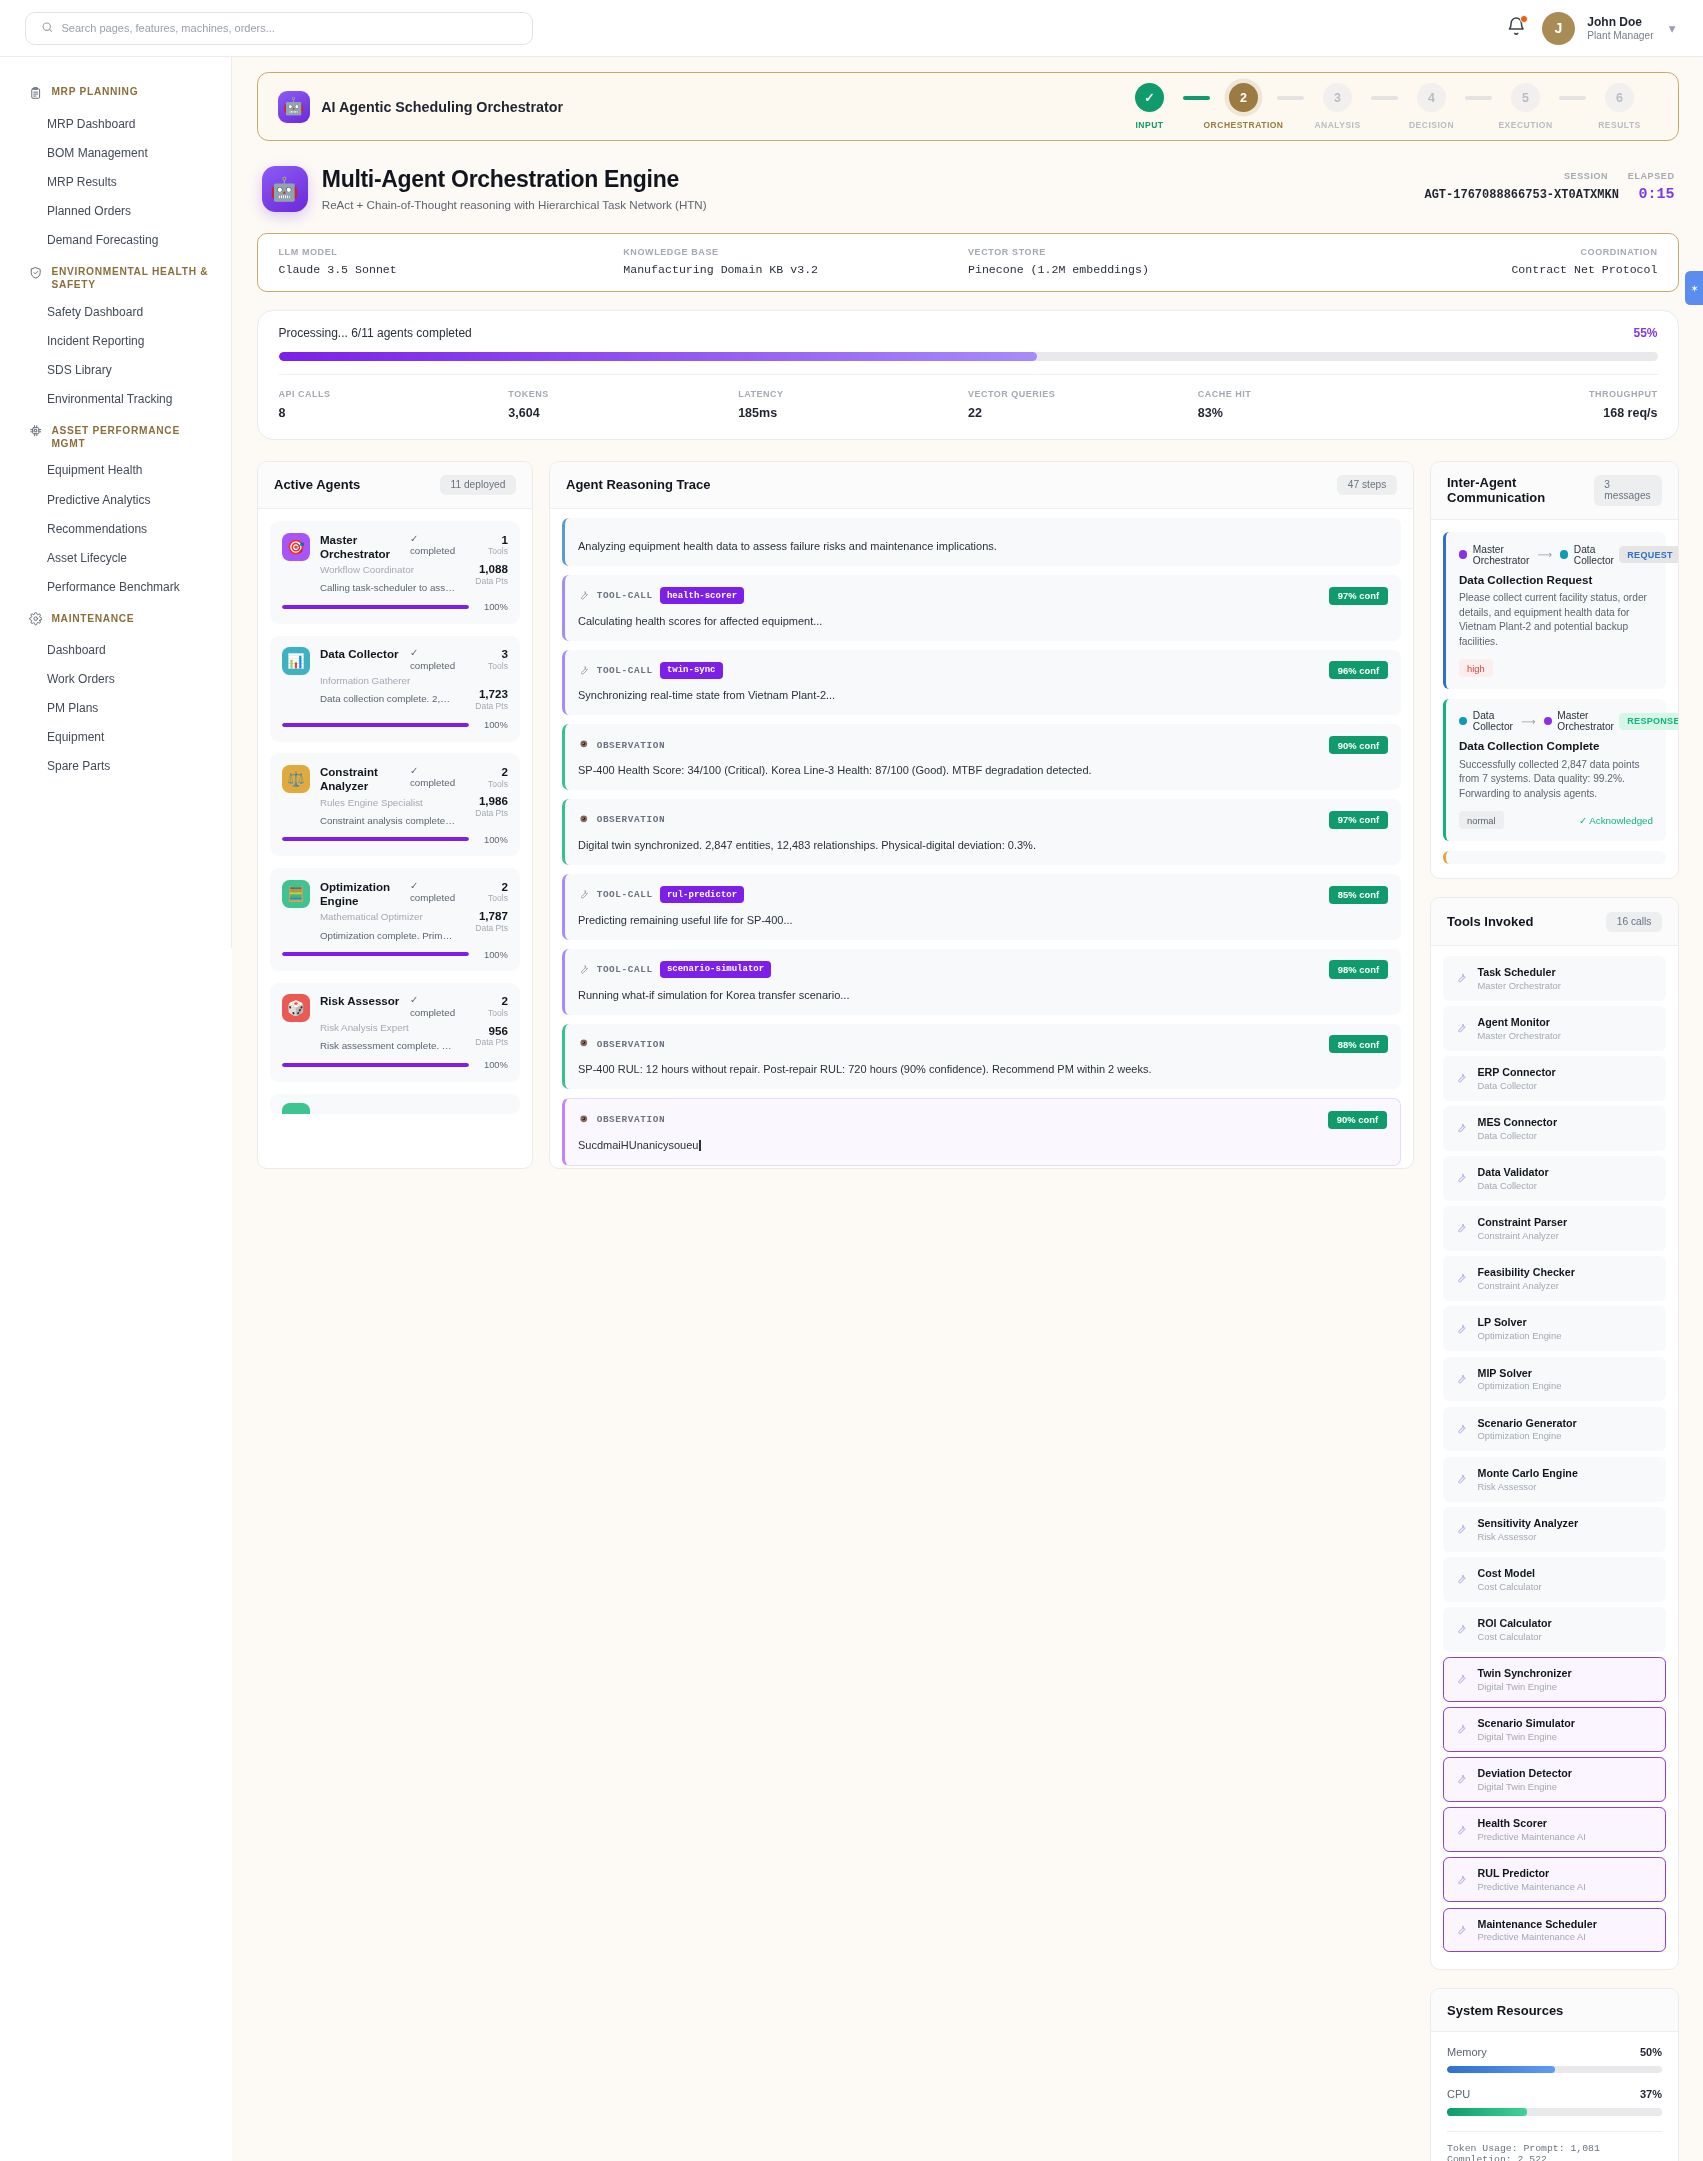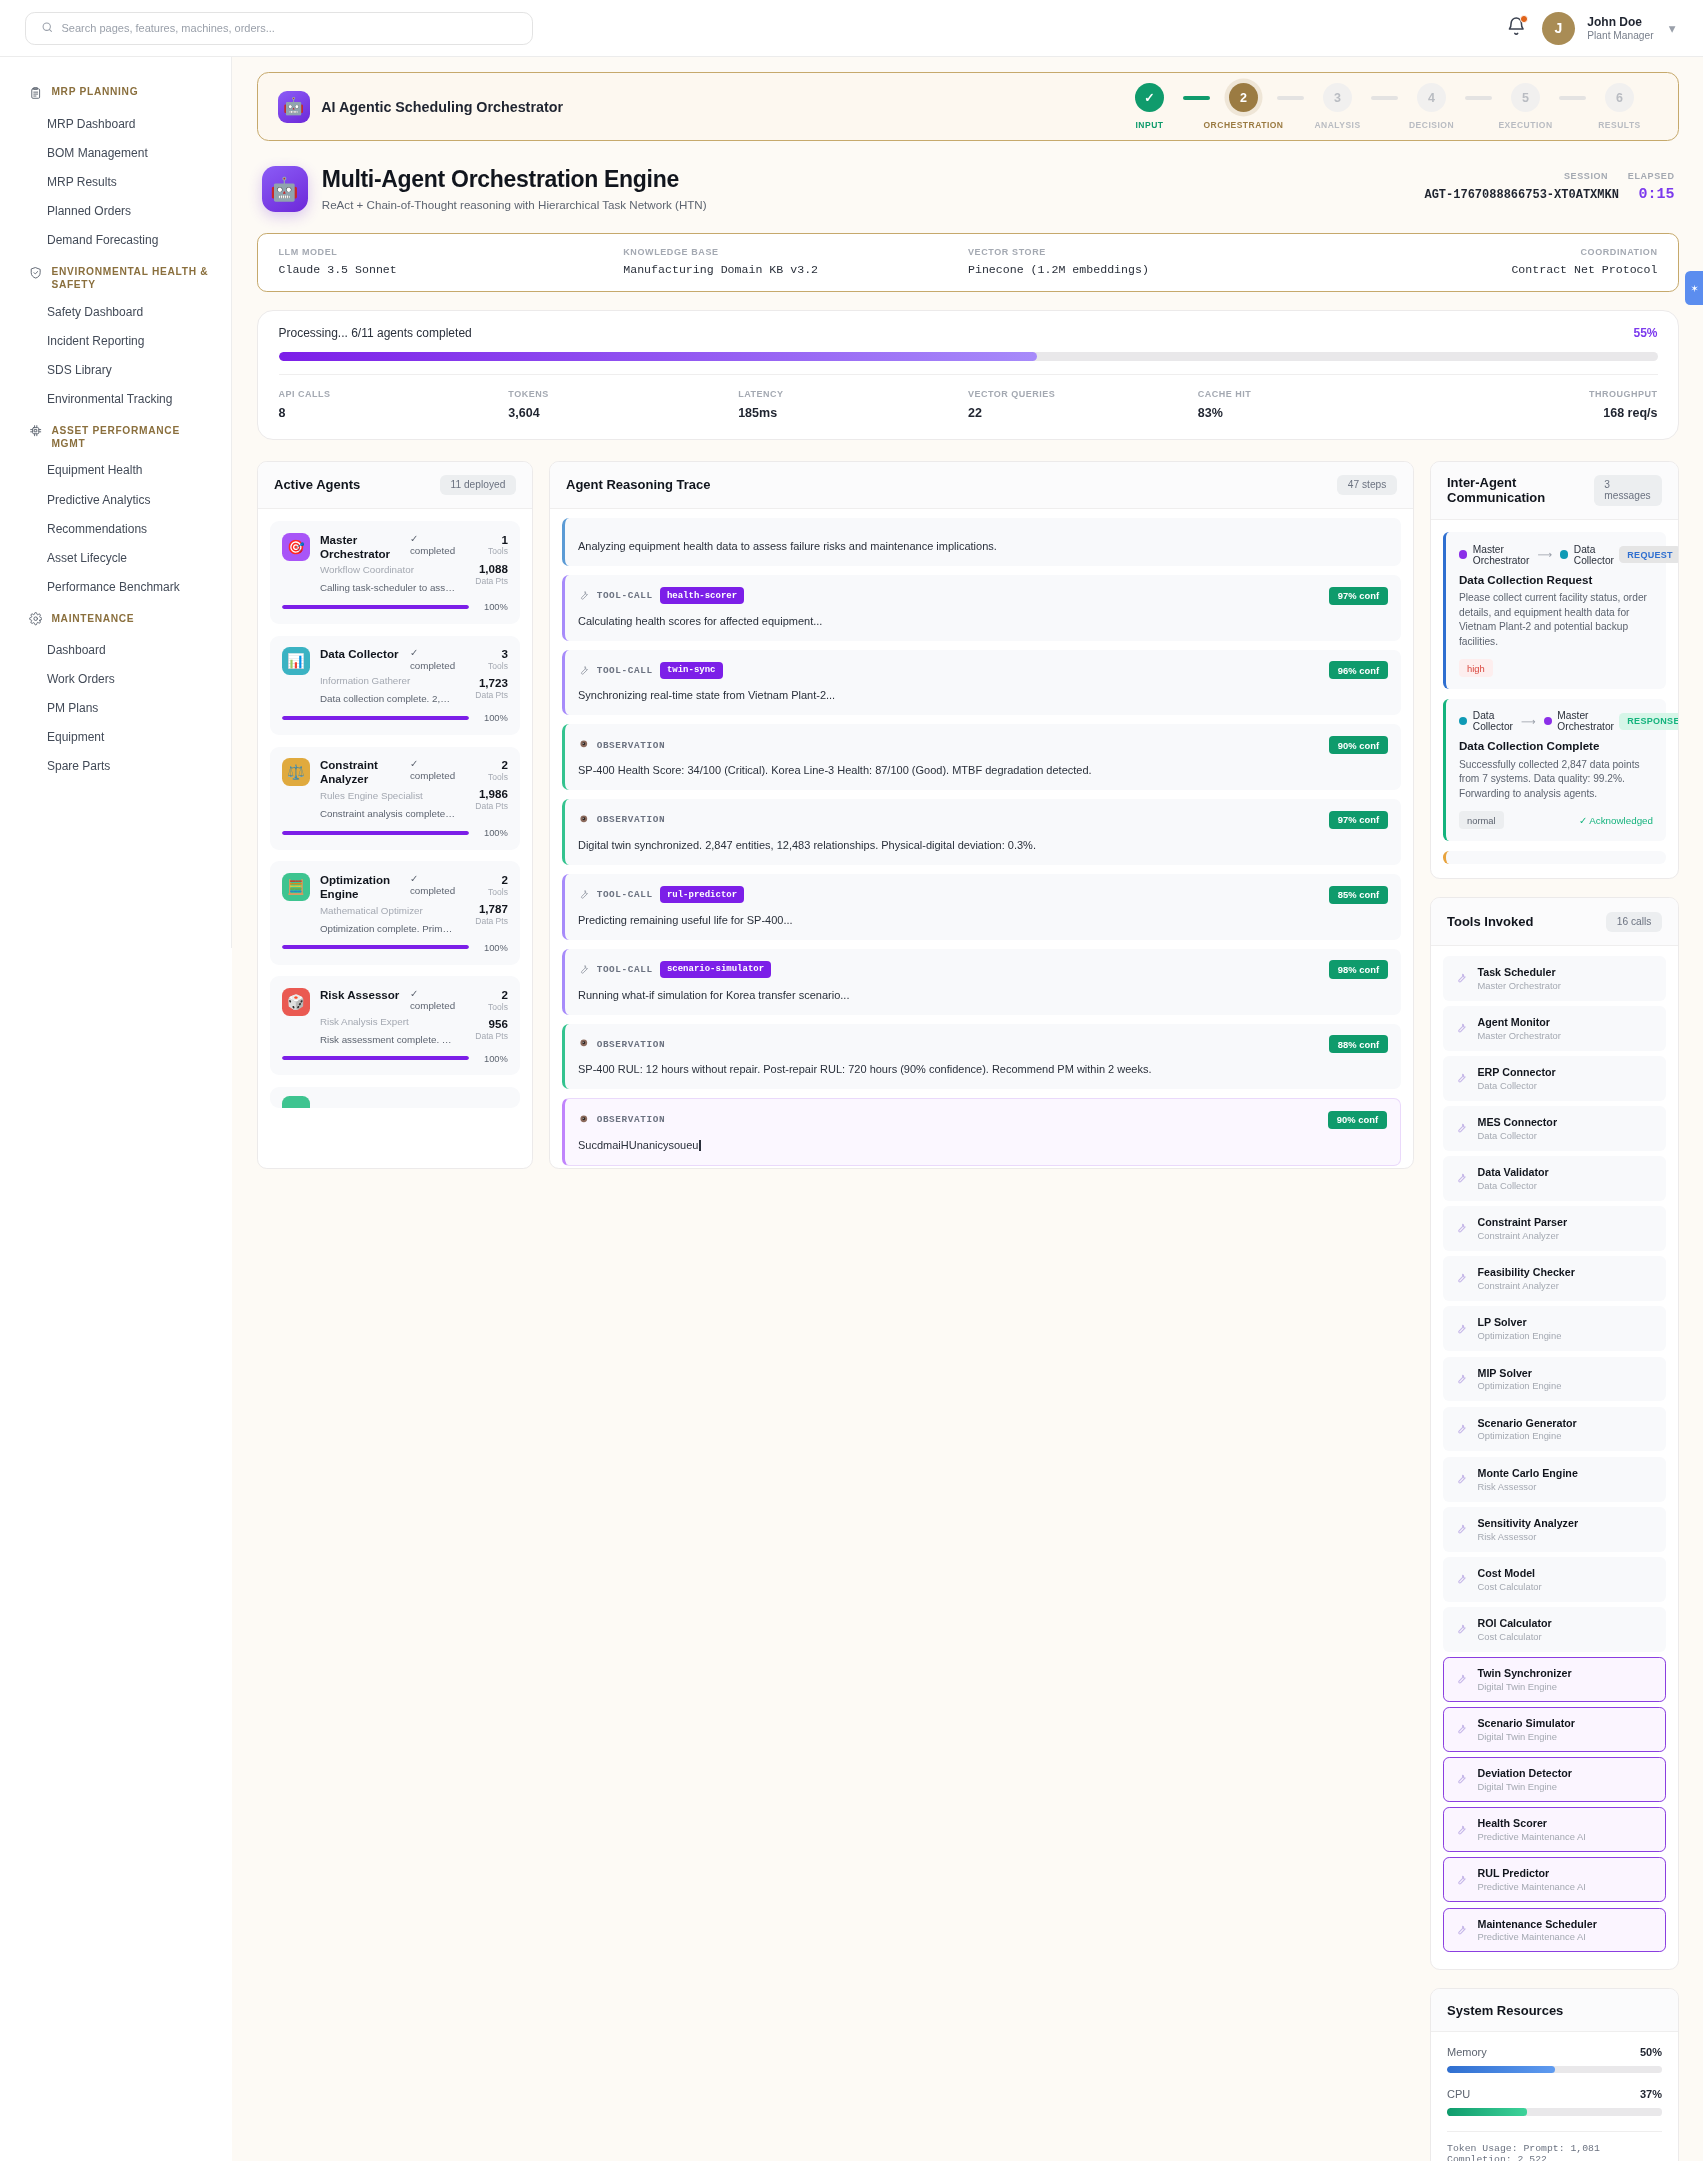--- a/index.html
+++ b/index.html
@@ -496,21 +496,21 @@
         <div class="agent-l1">
           <div class="agent-name">Data Collector</div>
           <div class="agent-status">✓ completed</div>
         </div>
         <div class="agent-role">Information Gatherer</div>
         <div class="agent-msg">Data collection complete. 2,847...</div>
       </div>
       <div class="agent-stats">
         <div class="stat-n">3</div>
         <div class="stat-k">Tools</div>
-        <div class="stat-n" style="margin-top:5px">1,723</div>
+        <div class="stat-n" style="margin-top:16px">1,723</div>
         <div class="stat-k">Data Pts</div>
       </div>
     </div>
     <div class="agent-prog">
       <div class="agent-track">
                     <div class="agent-fill" style="width:100%"></div>
                   </div>
       <div class="agent-pct">100%</div>
     </div>
   </div>

